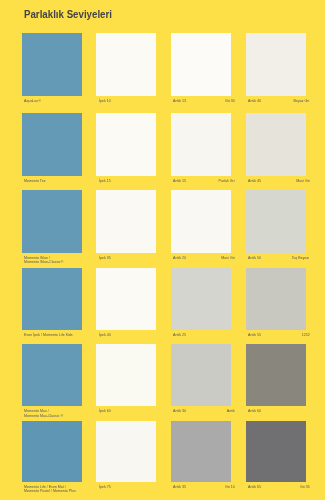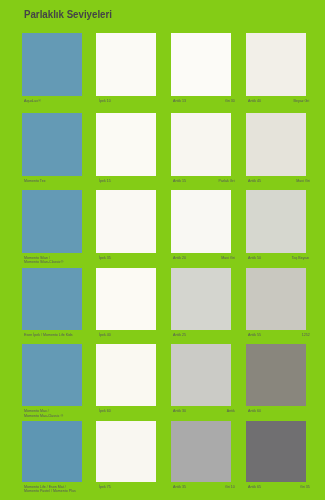--- a/index.html
+++ b/index.html
@@ -1,17 +1,17 @@
 <!DOCTYPE html>
 <html><head>
 <meta charset="utf-8">
 <style>
   html,body{margin:0;padding:0;}
   body{width:325px;height:500px;background:#f4f4f6;font-family:"Liberation Sans",sans-serif;overflow:hidden;}
-  #page{position:relative;width:325px;height:500px;background:#84cc16;}
+  #page{position:relative;width:325px;height:500px;background:#fde047;}
   #title{position:absolute;left:23.8px;top:7.8px;font-weight:bold;font-size:11.1px;color:#444446;white-space:nowrap;transform:scaleX(0.875);transform-origin:0 0;}
   #grid{position:absolute;left:21.5px;top:33px;}
   .cell{position:absolute;width:60px;}
   .sw{width:60px;height:63px;}
   .labels{position:relative;height:10px;margin-top:3.2px;}
   .lab{position:absolute;top:0;font-size:3.95px;line-height:4.25px;color:#55555c;white-space:pre;transform:scaleX(0.91);}
   .lab.l{left:2.4px;transform-origin:0 0;}
   .lab.r{right:-3.5px;text-align:right;transform-origin:100% 0;}
 </style>
 </head>

